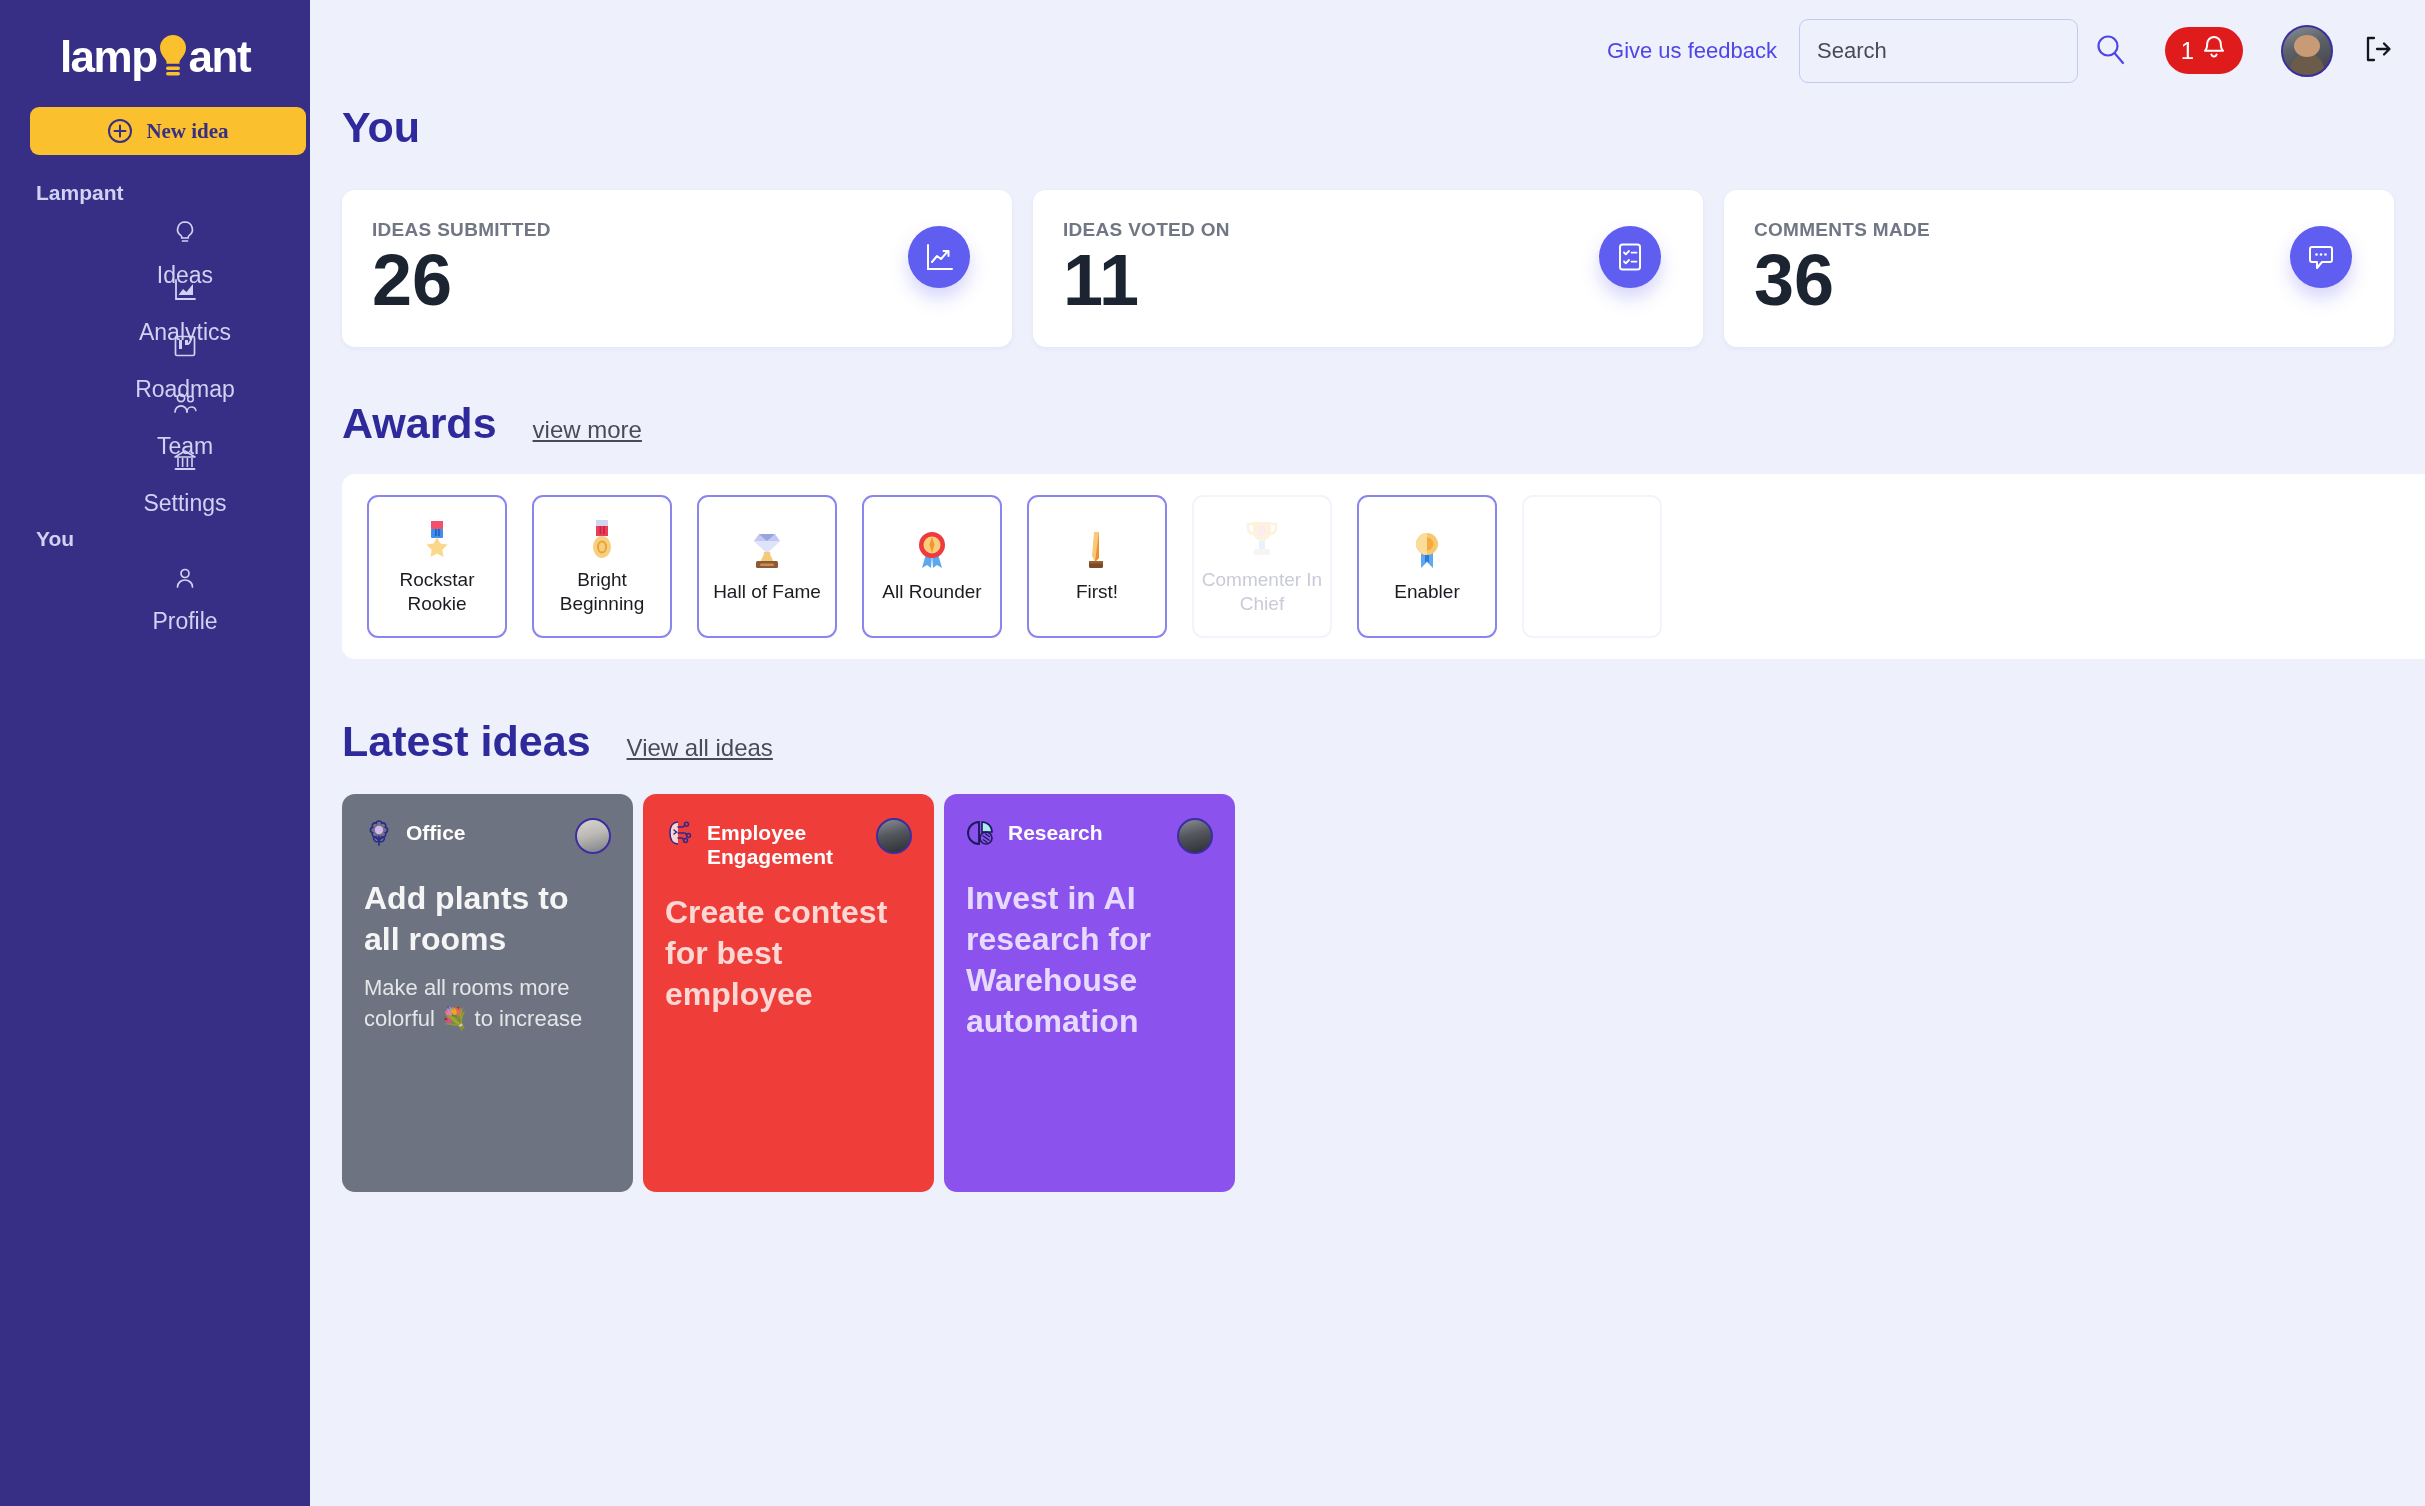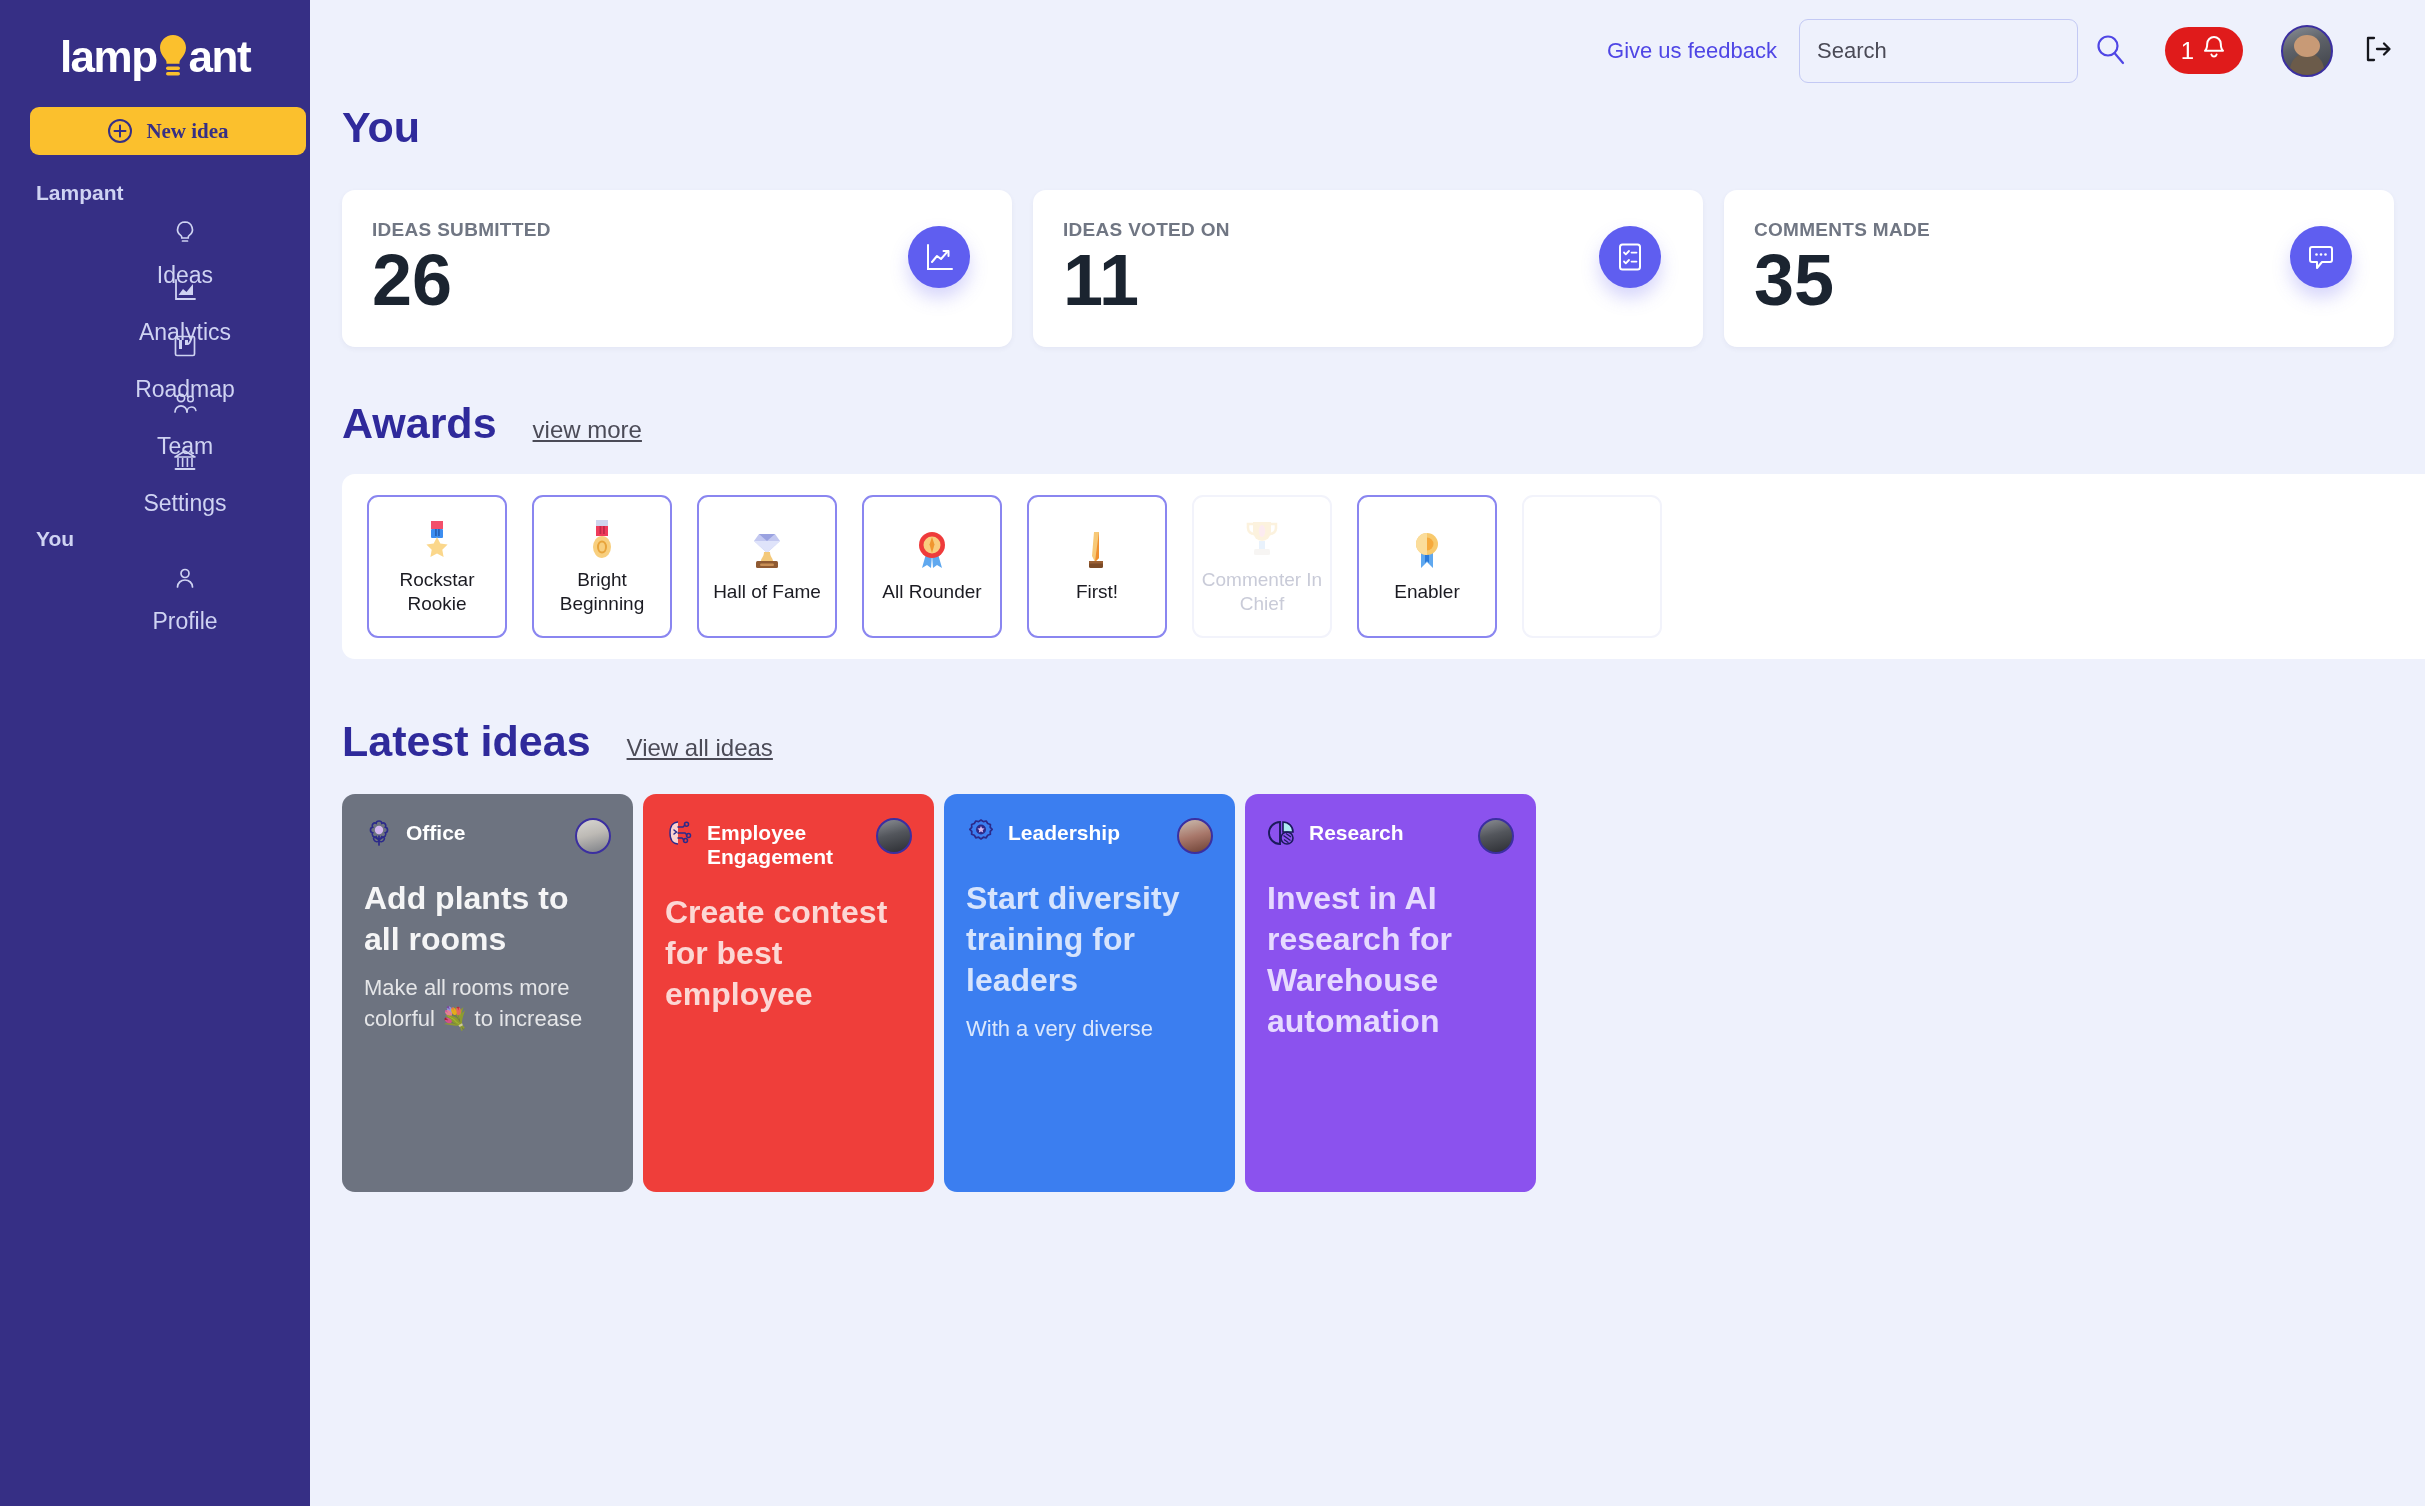--- a/index.html
+++ b/index.html
@@ -476,21 +476,21 @@
           <rect x="4" y="2.5" width="20" height="25" rx="2.5" fill="none" stroke="#fff" stroke-width="2"></rect>
           <path d="M8 10.5l1.8 1.8L13 9" fill="none" stroke="#fff" stroke-width="1.8" stroke-linecap="round" stroke-linejoin="round"></path>
           <path d="M8 19.5l1.8 1.8L13 18" fill="none" stroke="#fff" stroke-width="1.8" stroke-linecap="round" stroke-linejoin="round"></path>
           <path d="M15.5 10.6h5M15.5 19.6h5" stroke="#fff" stroke-width="1.8" stroke-linecap="round"></path>
         </svg>
       </div>
     </div>
 
     <div class="stat-card">
       <div class="stat-label">COMMENTS MADE</div>
-      <div class="stat-value">35</div>
+      <div class="stat-value">36</div>
       <div class="stat-ico">
         <svg width="30" height="30" viewBox="0 0 30 30">
           <path d="M6 5h18a2 2 0 0 1 2 2v11a2 2 0 0 1-2 2h-8l-5 6v-6H6a2 2 0 0 1-2-2V7a2 2 0 0 1 2-2z" fill="none" stroke="#fff" stroke-width="2" stroke-linejoin="round"></path>
           <circle cx="10.5" cy="12.5" r="1.3" fill="#fff"></circle>
           <circle cx="15" cy="12.5" r="1.3" fill="#fff"></circle>
           <circle cx="19.5" cy="12.5" r="1.3" fill="#fff"></circle>
         </svg>
       </div>
     </div>
   </div>
@@ -644,36 +644,20 @@
             </svg>
           </span>
           <span class="idea-cat">Employee Engagement</span>
           <span class="idea-avatar" style="background:linear-gradient(165deg,#8b8e94 0%,#53565c 45%,#2c2e33 100%)">
           </span>
         </div>
         <div class="idea-title" style="color:#fcd7d4">Create contest for best employee</div>
         <div class="idea-desc"></div>
       </div>
 
-      <div class="idea-card" style="background:#3b7ef0">
-        <div class="idea-head">
-          <span class="idea-cat-ico">
-            <svg width="30" height="30" viewBox="0 0 30 30">
-              <path d="M15 2l2.4 1.6 2.8-.6 1.5 2.5 2.7 1-.2 2.9 2 2-2 2 .2 2.9-2.7 1-1.5 2.5-2.8-.6L15 21l-2.4-1.8-2.8.6-1.5-2.5-2.7-1 .2-2.9-2-2 2-2-.2-2.9 2.7-1L9.8 3l2.8.6z" fill="none" stroke="#2c2a8a" stroke-width="1.7" stroke-linejoin="round"></path>
-              <circle cx="15" cy="11.5" r="5" fill="#2c2a8a"></circle>
-              <path d="M15 8l1.1 2.2 2.4.3-1.8 1.7.5 2.4-2.2-1.2-2.2 1.2.5-2.4-1.8-1.7 2.4-.3z" fill="#d3b6f0"></path>
-            </svg>
-          </span>
-          <span class="idea-cat">Leadership</span>
-          <span class="idea-avatar" style="background:linear-gradient(165deg,#cbbdb0 0%,#a8776a 50%,#6d4134 100%)">
-          </span>
-        </div>
-        <div class="idea-title" style="color:#d6e4fd">Start diversity training for leaders</div>
-        <div class="idea-desc">With a very diverse</div>
-      </div>
 
       <div class="idea-card" style="background:#8b52ee">
         <div class="idea-head">
           <span class="idea-cat-ico">
             <svg width="30" height="30" viewBox="0 0 30 30">
               <path d="M13 4a11 11 0 0 0 0 22z" fill="none" stroke="#1b1a5c" stroke-width="1.9"></path>
               <path d="M16 4v10h10A10 10 0 0 0 16 4z" fill="#aeeaf2"></path>
               <path d="M16 4v10h10A10 10 0 0 0 16 4z" fill="none" stroke="#1b1a5c" stroke-width="1.6"></path>
               <circle cx="20" cy="20" r="6" fill="none" stroke="#1b1a5c" stroke-width="1.6"></circle>
               <path d="M16.5 17.5l7 5M17 21.5l4.5 3.2M19 15.5l5 3.5" stroke="#1b1a5c" stroke-width="1.2"></path>

